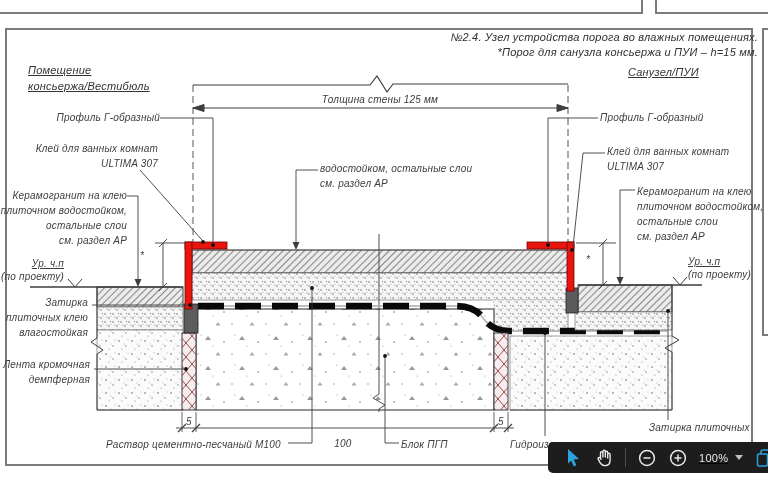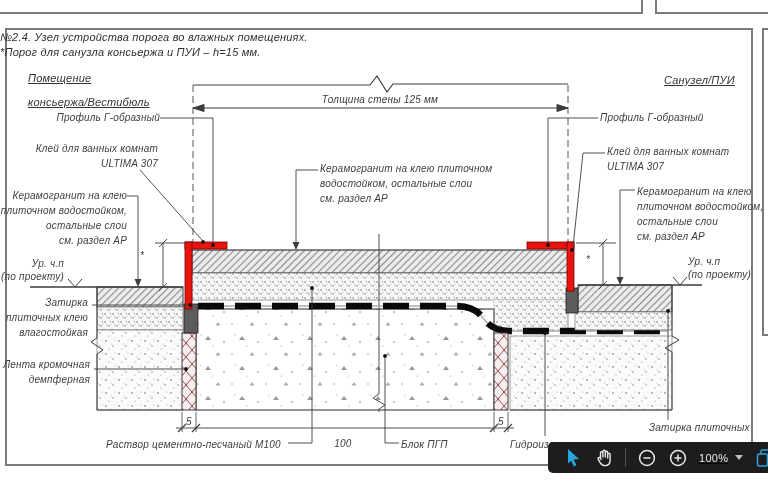--- a/index.html
+++ b/index.html
@@ -6,25 +6,25 @@
   body{width:768px;height:484px;overflow:hidden;background:#ffffff;
        font-family:"Liberation Sans",sans-serif;}
   #stage{position:relative;width:768px;height:484px;background:#fff;}
   #linework{position:absolute;left:0;top:0;z-index:1;}
 
   .lbl{position:absolute;z-index:2;white-space:nowrap;color:#3e3e3e;
        font:italic 10px/15px "Liberation Sans",sans-serif;letter-spacing:.2px;}
   .lbl span{display:block;}
   .ta-r{text-align:right;}
   .room{font:italic 11px/16px "Liberation Sans",sans-serif;color:#333;}
-  .room span{display:block;text-decoration:underline;margin-top:8px;}
-  .title{left:0;top:30px;width:758px;text-align:left;
+  .room span{display:block;text-decoration:underline;}
+  .title{left:0;top:30px;width:758px;text-align:right;
          font:italic 11px/15px "Liberation Sans",sans-serif;color:#2f2f2f;letter-spacing:.2px;}
   .dim{color:#3a3a3a;}
-  .u{}
+  .u{text-decoration:underline;}
 
   
   #toolbar{position:absolute;left:548px;top:442px;width:240px;height:31px;
            background:#1d1d1d;border-radius:5px 0 0 5px;z-index:10;
            display:flex;align-items:center;gap:11px;padding-left:15px;box-sizing:border-box;}
   .tbtn{display:flex;align-items:center;justify-content:center;width:20px;height:22px;
         background:transparent;border:none;padding:0;cursor:pointer;}
   .tdiv{width:1px;height:19px;background:#4e4e4e;flex:none;}
   #zoom-level{display:flex;align-items:center;gap:7px;cursor:pointer;text-decoration:underline;}
   #zoom-level .ztext{color:#e8e8e8;font:11px "Liberation Sans",sans-serif;letter-spacing:.3px;}
@@ -186,21 +186,21 @@
 
   <div class="lbl title">
     <span>№2.4. Узел устройства порога во влажных помещениях.</span>
     <span>*Порог для санузла консьержа и ПУИ – h=15 мм.</span>
   </div>
 
   <div class="lbl room" style="left:28px;top:62px;">
     <span>Помещение</span>
     <span>консьержа/Вестибюль</span>
   </div>
-  <div class="lbl room" style="left:664px;top:64px;">
+  <div class="lbl room" style="left:628px;top:64px;">
     <span>Санузел/ПУИ</span>
   </div>
 
   <div class="lbl dim" style="left:280px;top:92px;width:200px;text-align:center;">Толщина стены 125 мм</div>
 
   <div class="lbl ta-r" style="right:608px;top:110px;">Профиль Г-образный</div>
   <div class="lbl" style="left:600px;top:110px;">Профиль Г-образный</div>
 
   <div class="lbl ta-r" style="right:610px;top:141px;">
     <span>Клей для ванных комнат</span>
@@ -211,21 +211,20 @@
     <span>ULTIMA 307</span>
   </div>
 
   <div class="lbl ta-r" style="right:641px;top:188px;">
     <span>Керамогранит на клею</span>
     <span>плиточном водостойком,</span>
     <span>остальные слои</span>
     <span>см. раздел АР</span>
   </div>
   <div class="lbl" style="left:320px;top:161px;">
-    <span>Керамогранит на клею плиточном</span>
     <span>водостойком, остальные слои</span>
     <span>см. раздел АР</span>
   </div>
   <div class="lbl" style="left:637px;top:184px;">
     <span>Керамогранит на клею</span>
     <span>плиточном водостойком,</span>
     <span>остальные слои</span>
     <span>см. раздел АР</span>
   </div>
 

